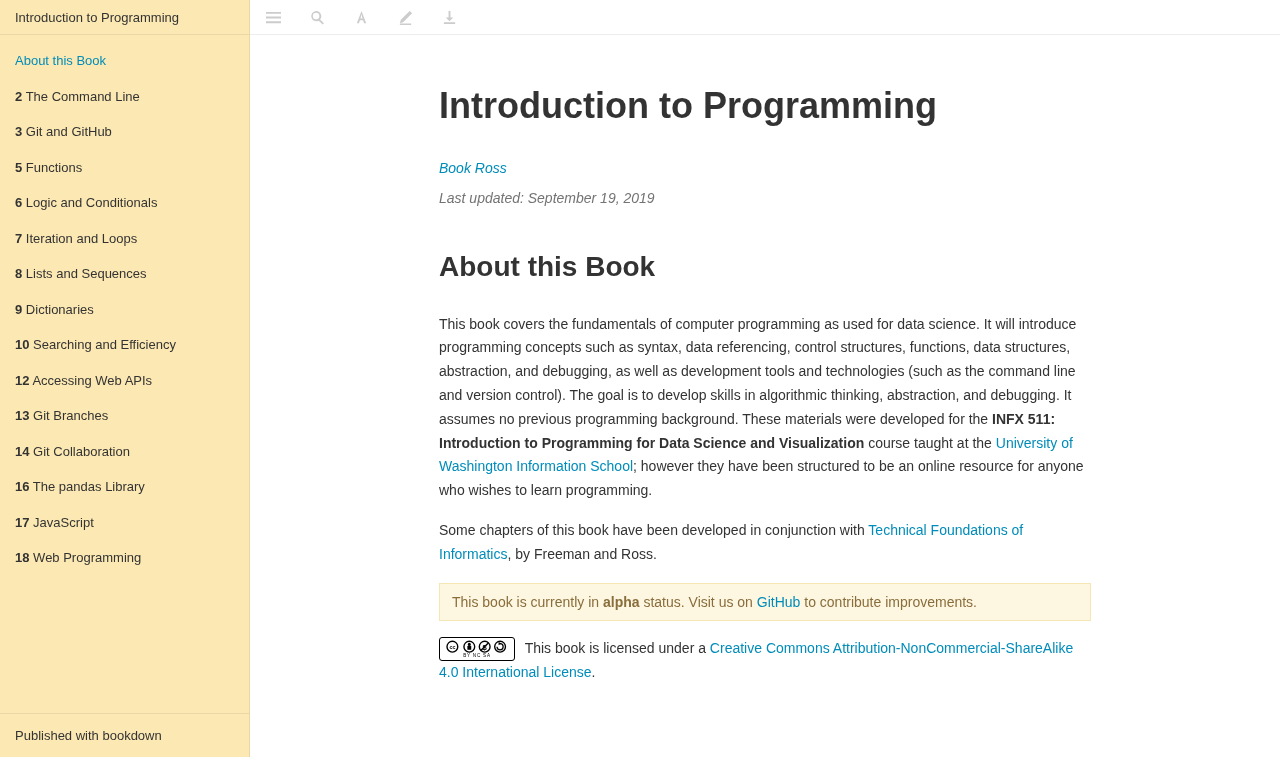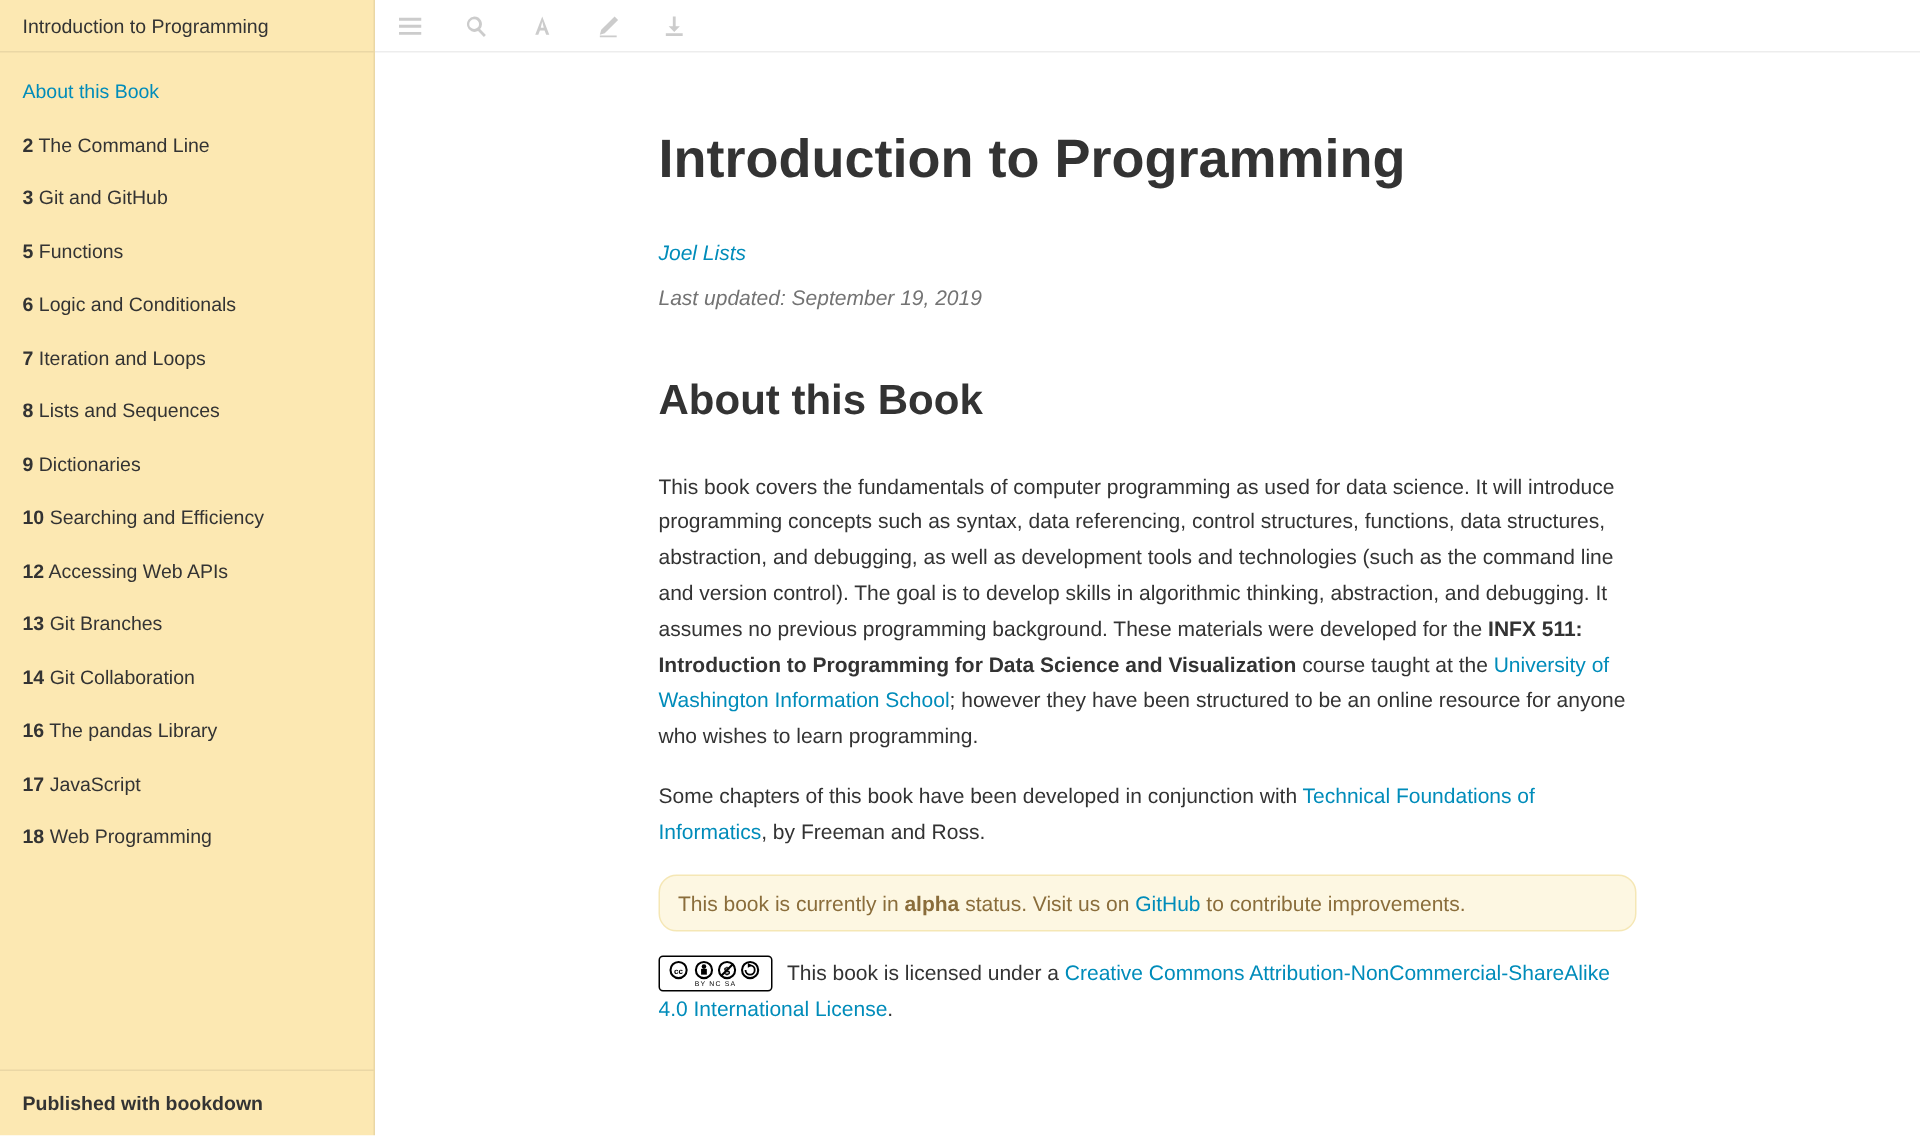--- a/index.html
+++ b/index.html
@@ -41,21 +41,20 @@
   cursor: pointer;
   line-height: 1.5;
 }
 .nav-item.active { color: #008cba; }
 .nav-item .num { font-weight: bold; }
 .sidebar-footer {
   padding: 14px 15px;
   font-size: 13px;
   color: #333;
   border-top: 1px solid rgba(0,0,0,0.07);
-  font-weight: bold;
 }
 .main {
   flex: 1;
   display: flex;
   flex-direction: column;
   overflow: hidden;
 }
 .toolbar {
   height: 35px;
   border-bottom: 1px solid rgba(0,0,0,0.07);
@@ -97,21 +96,21 @@
   font-weight: 700;
   color: #333;
   margin-bottom: 30px;
 }
 p { line-height: 1.7; margin-bottom: 16px; color: #333; }
 a { color: #008cba; text-decoration: none; }
 strong { font-weight: 700; }
 .callout {
   background: #fdf7e2;
   border: 1px solid #f5e7b5;
-  border-radius: 12px;
+  border-radius: 0;
   padding: 10px 12px;
   margin-bottom: 16px;
   color: #8a6d3b;
 }
 .license-badge {
   display: inline-block;
   vertical-align: middle;
   border: 1px solid #000;
   border-radius: 3px;
   padding: 1px 3px;
@@ -169,21 +168,21 @@
     </span>
     <span class="toolbar-icon">
       <svg viewBox="0 0 16 16">
           <path d="M7 1h2v7h3l-4 4-4-4h3V1zM2 13h12v2H2z"></path>
         </svg>
     </span>
   </div>
   <div class="content">
     <div class="page">
       <h1 class="title">Introduction to Programming</h1>
-      <p class="author"><a href="#">Joel Lists</a></p>
+      <p class="author"><a href="#">Book Ross</a></p>
       <p class="date">Last updated: September 19, 2019</p>
       <h1 class="section">About this Book</h1>
       <p>
         <span>This book covers the fundamentals of computer programming as used for data science. It will introduce programming concepts such as syntax, data referencing, control structures, functions, data structures, abstraction, and debugging, as well as development tools and technologies (such as the command line and version control). The goal is to develop skills in algorithmic thinking, abstraction, and debugging. It assumes no previous programming background. These materials were developed for the </span><strong>INFX 511: Introduction to Programming for Data Science and Visualization</strong><span> course taught at the </span><a href="#">University of Washington Information School</a><span>; however they have been structured to be an online resource for anyone who wishes to learn programming.</span>
       </p>
       <p>
         <span>Some chapters of this book have been developed in conjunction with </span><a href="#">Technical Foundations of Informatics</a><span>, by Freeman and Ross.</span>
       </p>
       <div class="callout">
         <span>This book is currently in </span><strong>alpha</strong><span> status. Visit us on </span><a href="#">GitHub</a><span> to contribute improvements.</span>

